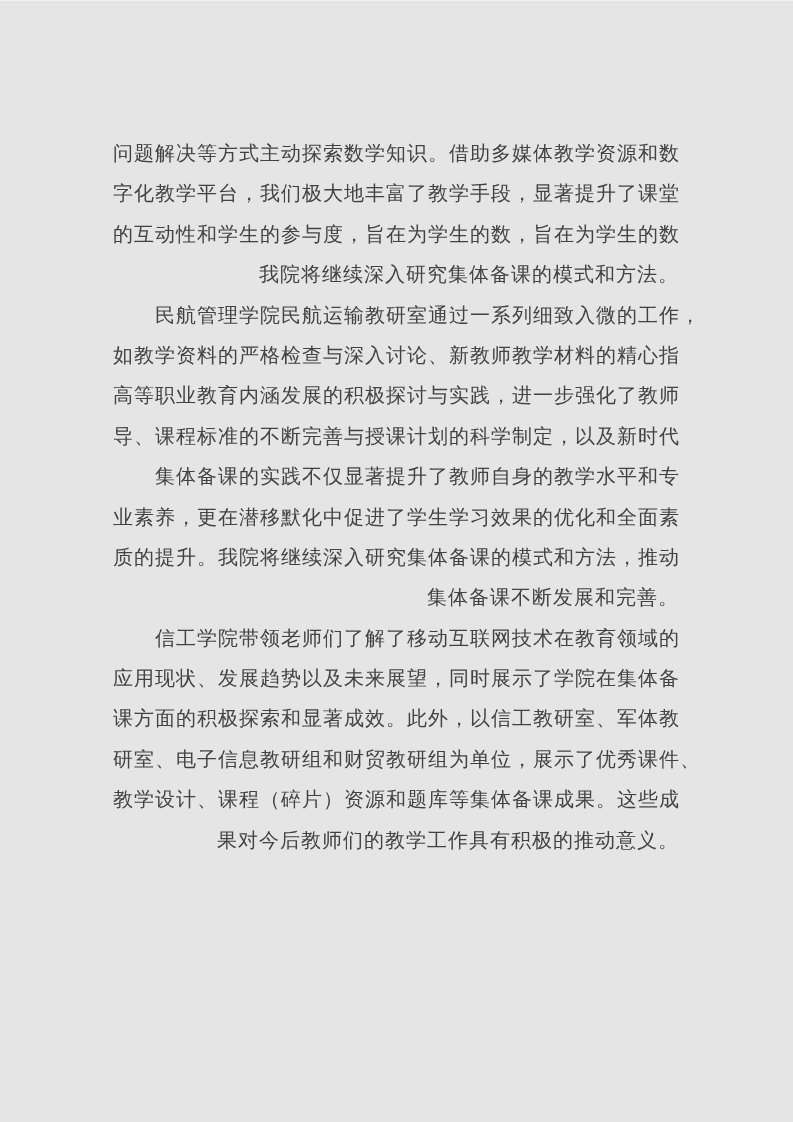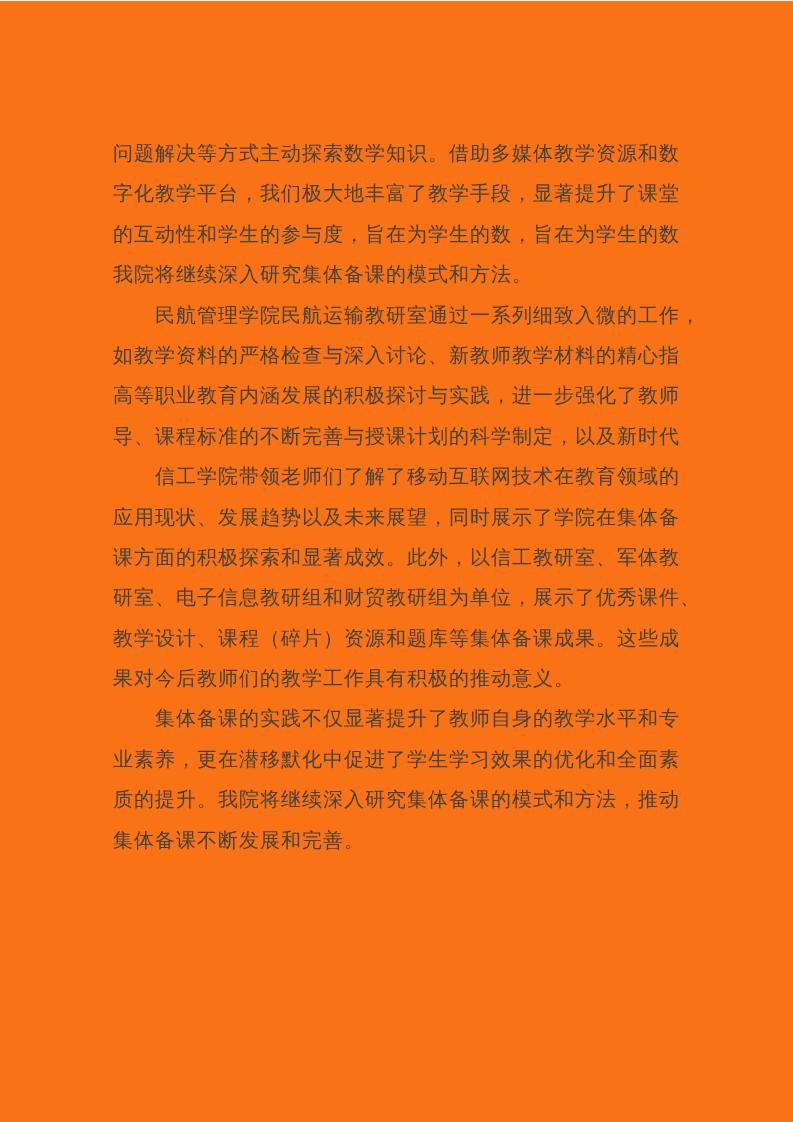--- a/index.html
+++ b/index.html
@@ -4,23 +4,24 @@
 <style>
   html, body {
     margin: 0;
     padding: 0;
     background: #ffffff;
   }
   .page {
     position: relative;
     width: 793px;
     height: 1122px;
-    background: #f97316;
+    background: #e5e5e5;
     overflow: hidden;
     font-family: "Liberation Serif", serif;
+    text-align: right;
   }
   .top-edge {
     position: absolute;
     top: 0;
     left: 0;
     width: 793px;
     height: 1px;
     background: #f2f2f2;
   }
   .text-block {
@@ -62,29 +63,29 @@
     </div>
 
     <div class="para">
       <div class="line indent">民航管理学院民航运输教研室通过一系列细致入微的工作，</div>
       <div class="line">如教学资料的严格检查与深入讨论、新教师教学材料的精心指</div>
       <div class="line">高等职业教育内涵发展的积极探讨与实践，进一步强化了教师</div>
       <div class="line">导、课程标准的不断完善与授课计划的科学制定，以及新时代</div>
     </div>
 
     <div class="para">
+      <div class="line indent">集体备课的实践不仅显著提升了教师自身的教学水平和专</div>
+      <div class="line">业素养，更在潜移默化中促进了学生学习效果的优化和全面素</div>
+      <div class="line">质的提升。我院将继续深入研究集体备课的模式和方法，推动</div>
+      <div class="line">集体备课不断发展和完善。</div>
+    </div>
+
+    <div class="para">
       <div class="line indent">信工学院带领老师们了解了移动互联网技术在教育领域的</div>
       <div class="line">应用现状、发展趋势以及未来展望，同时展示了学院在集体备</div>
       <div class="line">课方面的积极探索和显著成效。此外，以信工教研室、军体教</div>
       <div class="line">研室、电子信息教研组和财贸教研组为单位，展示了优秀课件、</div>
       <div class="line">教学设计、课程（碎片）资源和题库等集体备课成果。这些成</div>
       <div class="line">果对今后教师们的教学工作具有积极的推动意义。</div>
     </div>
 
-    <div class="para">
-      <div class="line indent">集体备课的实践不仅显著提升了教师自身的教学水平和专</div>
-      <div class="line">业素养，更在潜移默化中促进了学生学习效果的优化和全面素</div>
-      <div class="line">质的提升。我院将继续深入研究集体备课的模式和方法，推动</div>
-      <div class="line">集体备课不断发展和完善。</div>
-    </div>
-
   </div>
 </div>
 
 </body></html>

